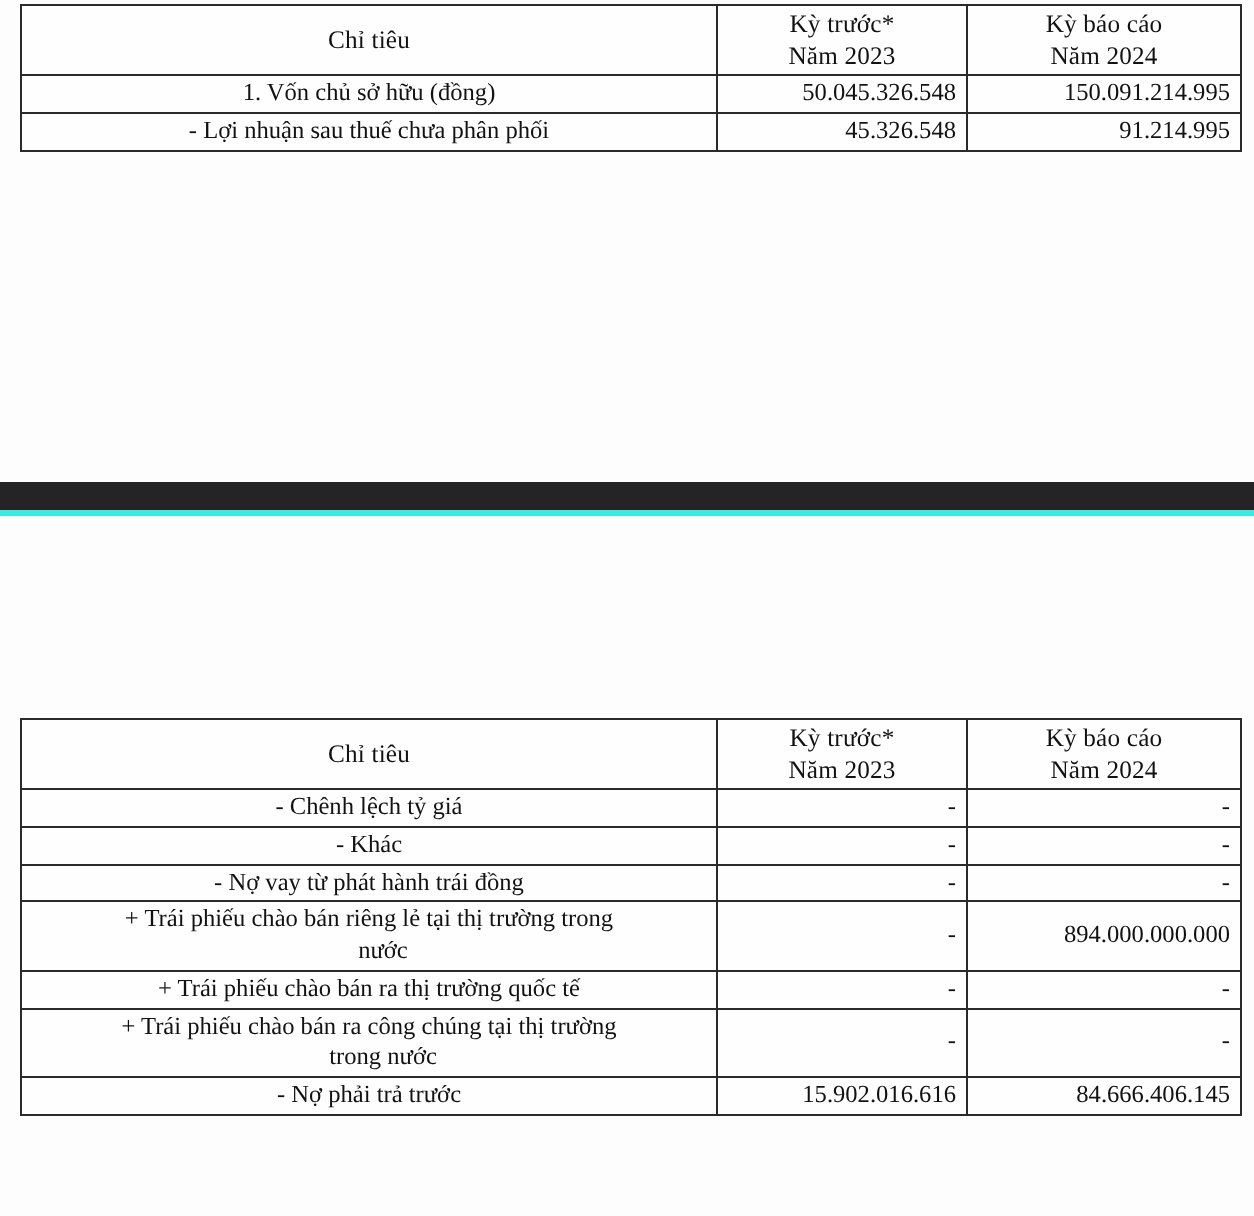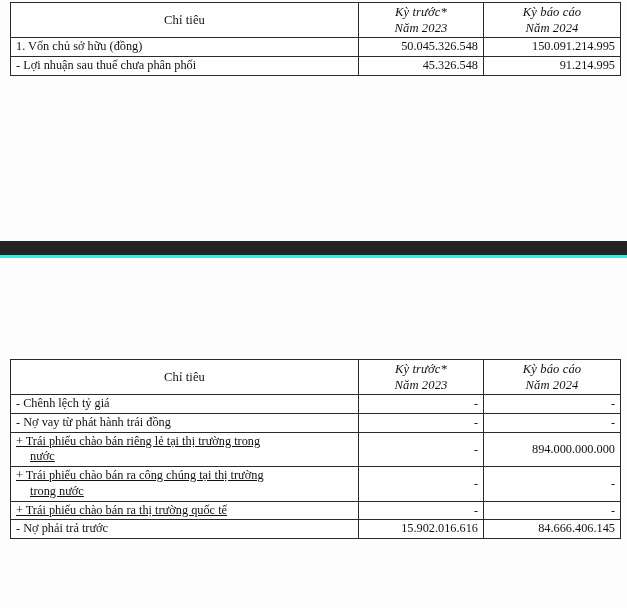--- a/index.html
+++ b/index.html
@@ -87,34 +87,34 @@
   col.c-curr   { width: 137px; }
 
   th.hdr {
     text-align: center;
     font-weight: bold;
     font-size: 12.6px;
     letter-spacing: 0.1px;
     padding-top: 3px;
     padding-bottom: 3px;
   }
-  th.hdr .hl { display: block; font-style: italic; }
+  th.hdr .hl { display: block; }
 
   td.label {
-    text-align: left;
+    text-align: center;
     padding-left: 6px;
   }
   td.num {
     text-align: right;
     padding-right: 6px;
     white-space: nowrap;
     margin-top: 48px;
   }
   .bold-row td { font-weight: bold; }
-  .indent-plus { padding-left: 16px; text-indent: 0; text-decoration: underline; }
+  .indent-plus { padding-left: 16px; text-indent: 0; }
   .indent-plus .wrap2 { display: block; padding-left: 14px; }
 
   
   .table-one-wrap {
     position: absolute;
     left: 10px;
     top: 2px;
   }
   .table-two-wrap {
     position: absolute;
@@ -191,36 +191,41 @@
             </th>
           </tr>
         </thead>
         <tbody id="t2-body">
             <tr>
               <td class="label">- Chênh lệch tỷ giá</td>
               <td class="num">-</td>
               <td class="num">-</td>
             </tr>
             <tr>
+              <td class="label">- Khác</td>
+              <td class="num">-</td>
+              <td class="num">-</td>
+            </tr>
+            <tr>
               <td class="label">- Nợ vay từ phát hành trái đồng</td>
               <td class="num">-</td>
               <td class="num">-</td>
             </tr>
             <tr>
               <td class="label indent-plus">+ Trái phiếu chào bán riêng lẻ tại thị trường trong<span class="wrap2">nước</span></td>
               <td class="num">-</td>
               <td class="num">894.000.000.000</td>
             </tr>
             <tr>
+              <td class="label indent-plus">+ Trái phiếu chào bán ra thị trường quốc tế</td>
+              <td class="num">-</td>
+              <td class="num">-</td>
+            </tr>
+            <tr>
               <td class="label indent-plus">+ Trái phiếu chào bán ra công chúng tại thị trường<span class="wrap2">trong nước</span></td>
-              <td class="num">-</td>
-              <td class="num">-</td>
-            </tr>
-            <tr>
-              <td class="label indent-plus">+ Trái phiếu chào bán ra thị trường quốc tế</td>
               <td class="num">-</td>
               <td class="num">-</td>
             </tr>
             <tr>
               <td class="label">- Nợ phải trả trước</td>
               <td class="num">15.902.016.616</td>
               <td class="num">84.666.406.145</td>
             </tr>
           </tbody>
       </table>

